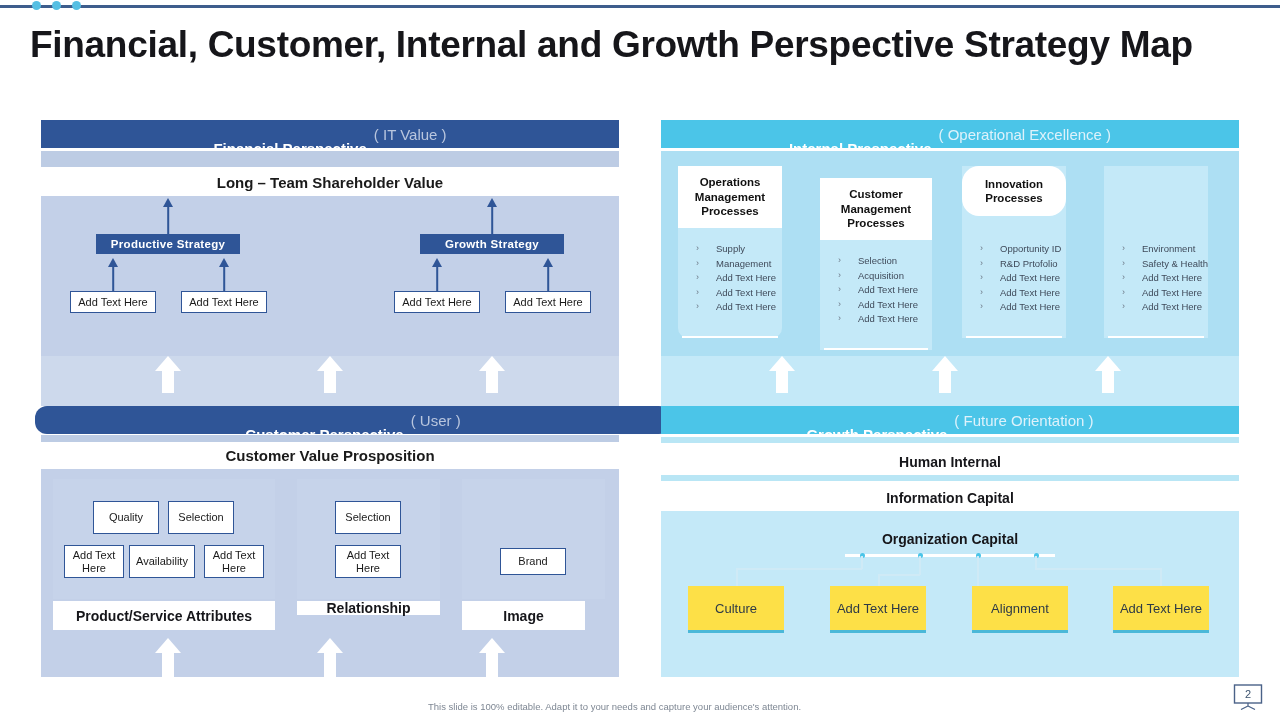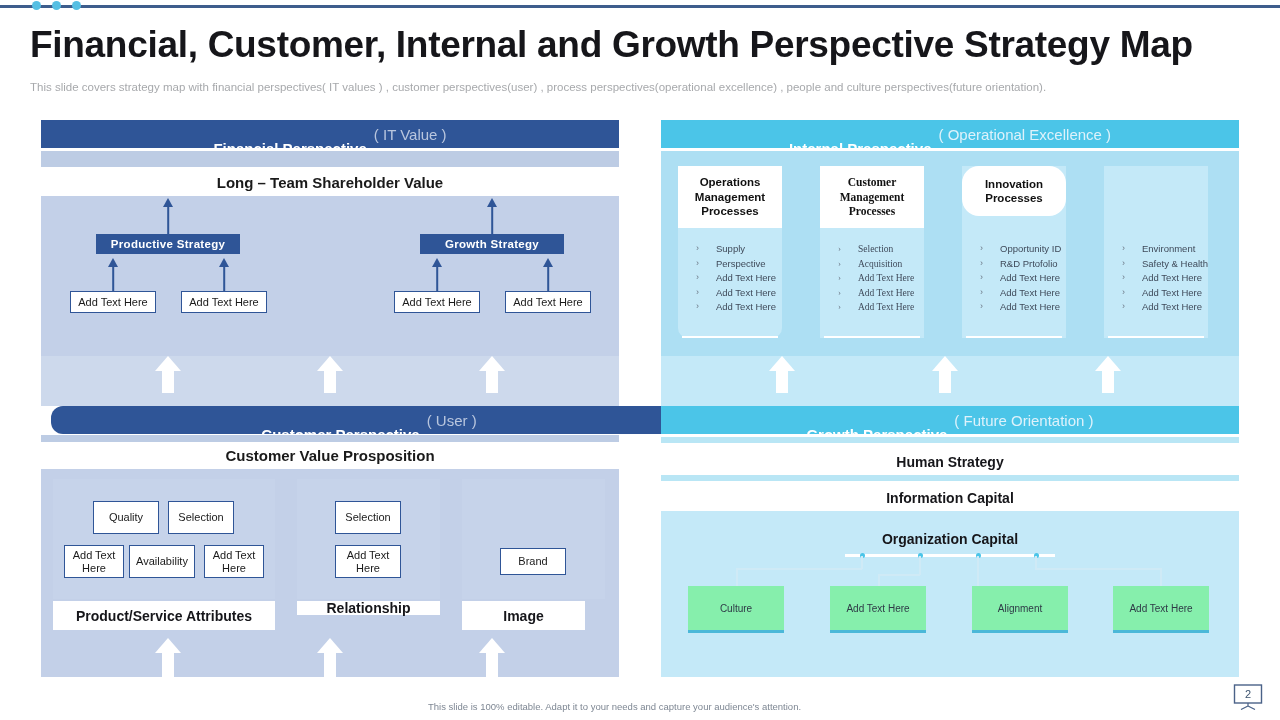--- a/index.html
+++ b/index.html
@@ -78,22 +78,22 @@
   .pcard .pfoot{ position:absolute; left:4px; bottom:0; width:calc(100% - 8px); height:2px; background:#ffffff; }
   .plist{ position:absolute; left:10px; top:76px; width:calc(100% - 14px); }
   .plist li{ list-style:none; position:relative; padding-left:28px; font-size:9.5px; color:#3f4a5a;
              line-height:14.6px; white-space:nowrap; }
   .plist li:before{ content:"›"; position:absolute; left:8px; top:-1px; font-size:9px; color:#6a7684; }
 
   
   .caprow{ position:absolute; width:100%; text-align:center; font-weight:bold; font-size:14px; color:#16161a; }
 
   
-  .occell{ position:absolute; background:#86efac; display:flex; align-items:center; justify-content:center;
-           font-size:10px; color:#2e3a46; }
+  .occell{ position:absolute; background:#fde047; display:flex; align-items:center; justify-content:center;
+           font-size:13px; color:#2e3a46; }
   .ocunder{ position:absolute; height:2.5px; background:#4bb8d8; }
   .ocrail{ position:absolute; height:2.5px; background:#ffffff; }
   .ocdot{ position:absolute; width:5px; height:5px; border-radius:50%; background:#4bc5e8; }
   .ocline{ position:absolute; background:#cfeaf6; }
 
   
   .foot{ position:absolute; left:428px; top:701px; font-size:9.5px; color:#7e8793; }
   .pagebadge{ position:absolute; right:16px; top:684px; width:32px; height:26px; }
 </style>
 </head>
@@ -106,21 +106,20 @@
     <div class="seg" style="left:-30px;width:32px;"></div>
     <div class="seg" style="left:11px;width:11px;"></div>
     <div class="seg" style="left:31px;width:11px;"></div>
     <div class="seg" style="left:51px;width:1190px;"></div>
     <div class="d d1"></div>
       <div class="d d2"></div>
       <div class="d d3"></div>
   </div>
 
   <div class="title">Financial, Customer, Internal and Growth Perspective Strategy Map</div>
-  <div class="subtitle">This slide covers  strategy map with financial  perspectives(  IT  values )  ,  customer perspectives(user)  ,  process perspectives(operational   excellence)  ,  people and culture perspectives(future   orientation).</div>
 
   <div class="panel">
 
     <div class="bar bar-blue" style="left:41px; top:120px; width:578px; height:28px;">
       <span class="main">Financial Perspective</span>
       <span class="paren">( IT  Value )</span>
     </div>
 
     <div class="thinband-blue" style="left:41px; top:151px; width:578px; height:16px;"></div>
 
@@ -172,21 +171,21 @@
         <div class="wstem" style="top:14px; height:23px;"></div>
     </div>
     <div class="warrow" style="left:479px; top:356px; height:37px;">
       <div class="whead"></div>
         <div class="wstem" style="top:14px; height:23px;"></div>
     </div>
   </div>
 
   <div class="panel">
 
-    <div class="bar bar-blue" style="left:51px; top:406px; width:636px; height:28px;border-radius:12px;">
+    <div class="bar bar-blue" style="left:35px; top:406px; width:636px; height:28px;border-radius:12px;">
       <span class="main">Customer  Perspective</span>
       <span class="paren">( User )</span>
     </div>
     <div class="thinband-blue" style="left:41px; top:435px; width:578px; height:7px;"></div>
 
     <div class="section-title" style="left:41px; top:447px; width:578px;">Customer Value Prosposition</div>
 
     <div class="body-blue" style="left:41px; top:469px; width:578px; height:208px;"></div>
 
     <div class="cvcol" style="left:53px; top:479px; width:222px; height:120px;"></div>
@@ -226,29 +225,29 @@
       <span class="main">Internal Prespective</span>
       <span class="paren">( Operational Excellence )</span>
     </div>
 
     <div class="body-cyan" style="left:661px; top:151px; width:578px; height:205px;"></div>
 
     <div class="pcard" style="left:678px; top:166px; width:104px; height:172px;border-radius:10px;">
       <div class="phead" style="height:62px;">Operations Management Processes</div>
       <ul class="plist">
         <li>Supply</li>
-        <li>Perspective</li>
+        <li>Management</li>
         <li>Add Text Here</li>
         <li>Add Text Here</li>
         <li>Add Text Here</li>
       </ul>
       <div class="pfoot"></div>
     </div>
 
-    <div class="pcard" style="left:820px; top:166px; width:104px; height:172px;font-family:Liberation Serif, serif;">
+    <div class="pcard" style="left:820px; top:178px; width:112px; height:172px;">
       <div class="phead" style="height:62px;">Customer Management Processes</div>
       <ul class="plist">
         <li>Selection</li>
         <li>Acquisition</li>
         <li>Add Text Here</li>
         <li>Add Text Here</li>
         <li>Add Text Here</li>
       </ul>
       <div class="pfoot"></div>
     </div>
@@ -293,21 +292,21 @@
 
   <div class="panel">
 
     <div class="bar bar-cyan" style="left:661px; top:406px; width:578px; height:28px;">
       <span class="main">Growth Perspective</span>
       <span class="paren">( Future  Orientation )</span>
     </div>
 
     <div class="thinband-cyan" style="left:661px; top:437px; width:578px; height:6px;"></div>
 
-    <div class="caprow" style="left:661px; top:454px; width:578px;">Human Strategy</div>
+    <div class="caprow" style="left:661px; top:454px; width:578px;">Human Internal</div>
 
     <div class="thinband-cyan" style="left:661px; top:475px; width:578px; height:6px;"></div>
 
     <div class="caprow" style="left:661px; top:490px; width:578px;">Information  Capital</div>
 
     <div class="body-cyan-lite" style="left:661px; top:511px; width:578px; height:166px;"></div>
 
     <div class="caprow" style="left:661px; top:531px; width:578px;">Organization Capital</div>
 
     <div class="ocrail" style="left:845px; top:554px; width:210px;"></div>

